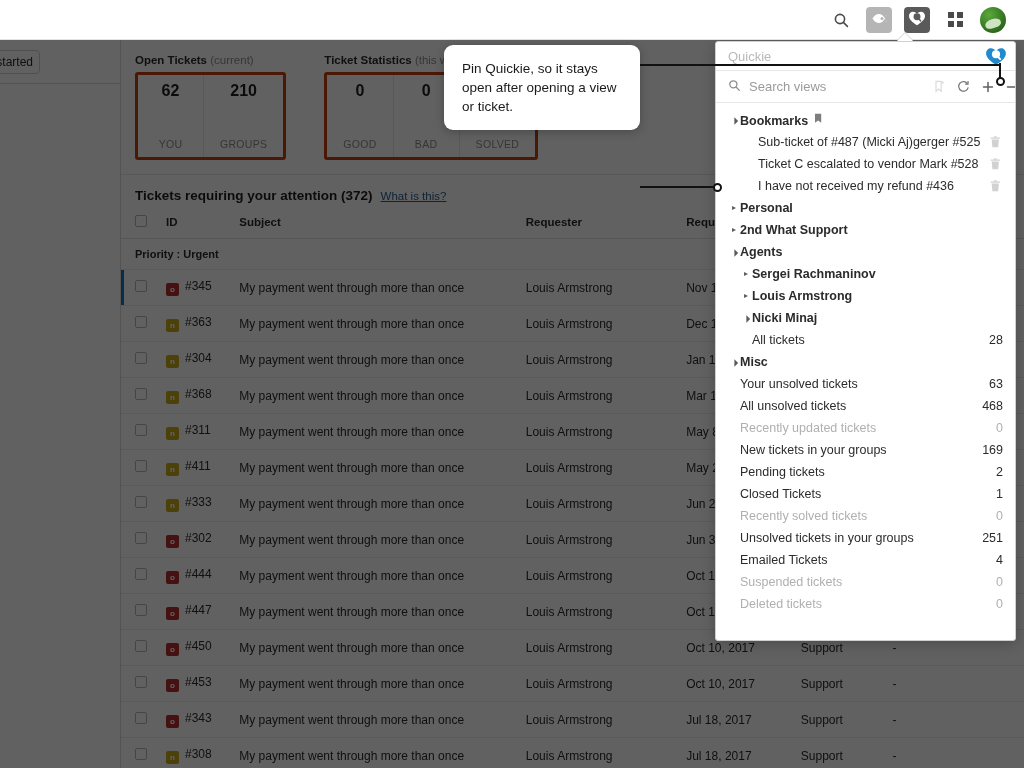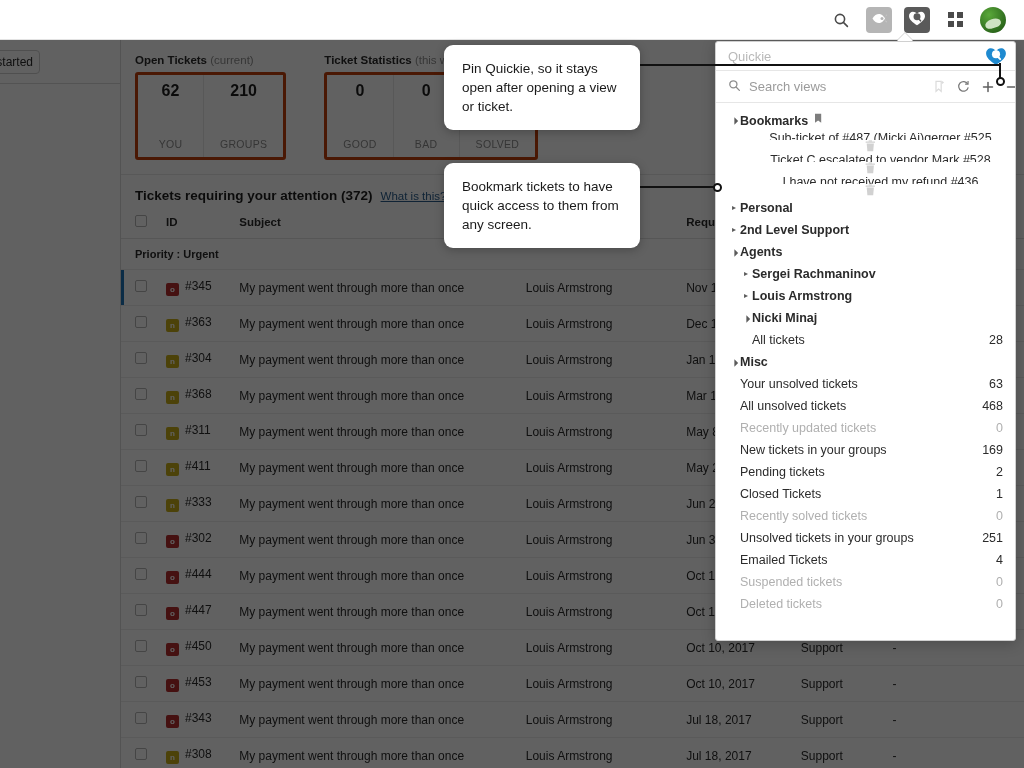--- a/index.html
+++ b/index.html
@@ -168,21 +168,21 @@
     font-size: 12.5px; color: #2b2b2b; position: relative;
   }
   .q-row .tw {
     width: 12px; flex: 0 0 12px; font-size: 8px; color: #5b5b5b; line-height: 1;
     display: flex; align-items: center; justify-content: center;
   }
   .q-row .lbl { flex: 1 1 auto; overflow: hidden; text-overflow: ellipsis; white-space: nowrap; }
   .q-row .cnt { flex: 0 0 auto; font-size: 12.5px; color: #2b2b2b; padding-left: 8px; }
   .q-row.group > .lbl { font-weight: bold; }
   .q-row.muted > .lbl, .q-row.muted > .cnt { color: #b0b0b0; }
-  .q-row.bookmark { padding-left: 12px; flex-direction: column; }
+  .q-row.bookmark { padding-left: 12px; }
   .q-row.bookmark .lbl { padding-left: 18px; }
   .q-row .trash { width: 13px; height: 13px; opacity: .45; flex: 0 0 auto; }
   .ind-1 { padding-left: 24px !important; }
   .ind-2 { padding-left: 36px !important; }
   .bk-flag { display: inline-block; margin-left: 6px; vertical-align: 1px; }
 
   
   .callout {
     position: absolute; background: #fff; border-radius: 9px;
     box-shadow: 0 2px 10px rgba(0,0,0,0.25); z-index: 8;
@@ -546,21 +546,21 @@
               <path d="M3.6 0.4h3.4v1.2H3.6z"></path>
               <path d="M1.7 3.4h7.2l-.7 7.8H2.4z"></path>
             </svg></span>
         </div>
         <div class="q-row group">
           <span class="tw">▸</span>
           <span class="lbl">Personal</span>
         </div>
         <div class="q-row group">
           <span class="tw">▸</span>
-          <span class="lbl">2nd Level Support</span>
+          <span class="lbl">2nd What Support</span>
         </div>
         <div class="q-row group">
           <span class="tw" style="font-size: 7px; transform: rotate(-45deg);">◢</span>
           <span class="lbl">Agents</span>
         </div>
         <div class="q-row group ind-1">
           <span class="tw">▸</span>
           <span class="lbl">Sergei Rachmaninov</span>
         </div>
         <div class="q-row group ind-1">
@@ -629,17 +629,14 @@
   <div class="leader" style="left:640px; top:64px; width:360px;"></div>
   <div class="leader-dot" style="left:996px; top:77px;"></div>
   <div class="leader" style="left:999px; top:63px; width:2px; height:18px;"></div>
 
   <div class="leader" style="left:640px; top:186px; width:75px;"></div>
   <div class="leader-dot" style="left:713px; top:183px;"></div>
 
   <div class="callout" id="callout-pin">
     <span>Pin Quickie, so it stays open after opening a view or ticket.</span>
   </div>
-  <div class="callout" id="callout-bookmark">
-    <span>Bookmark tickets to have quick access to them from any screen.</span>
-  </div>
 
 </div>
 
 </body></html>

